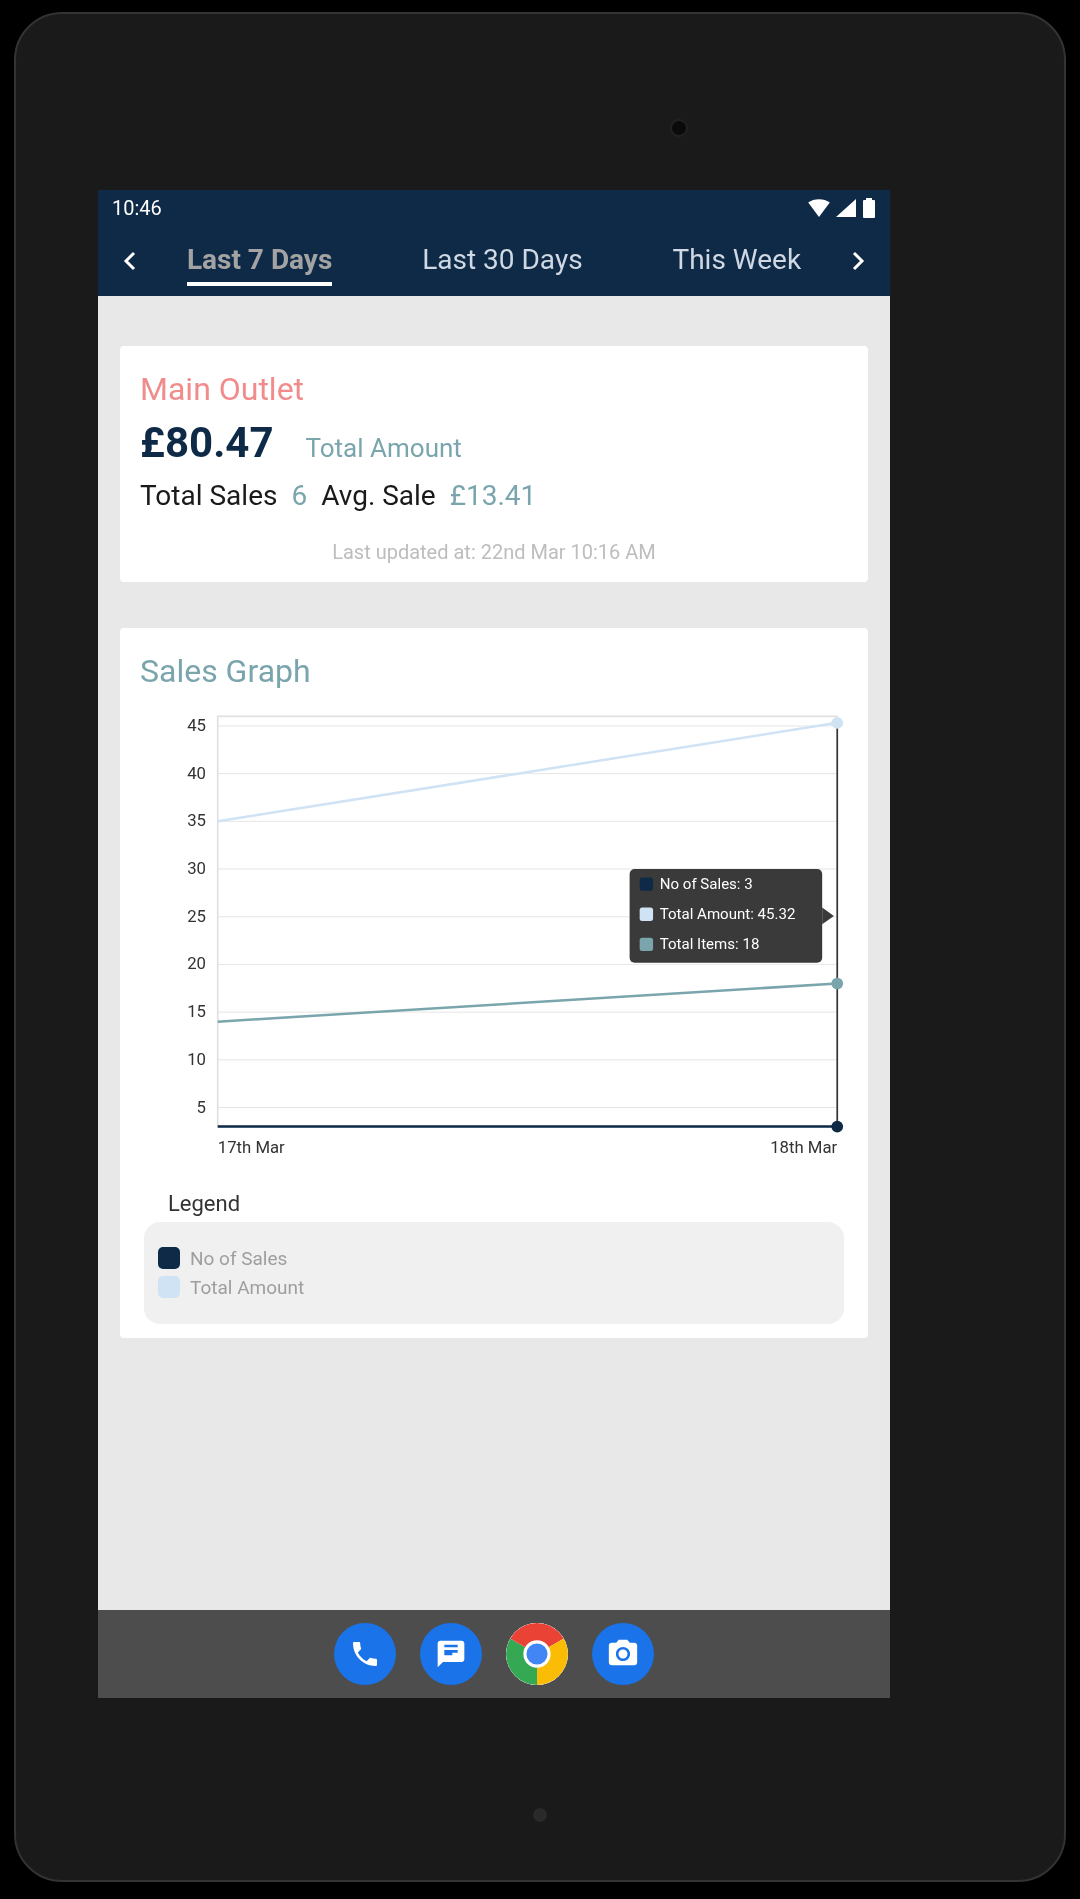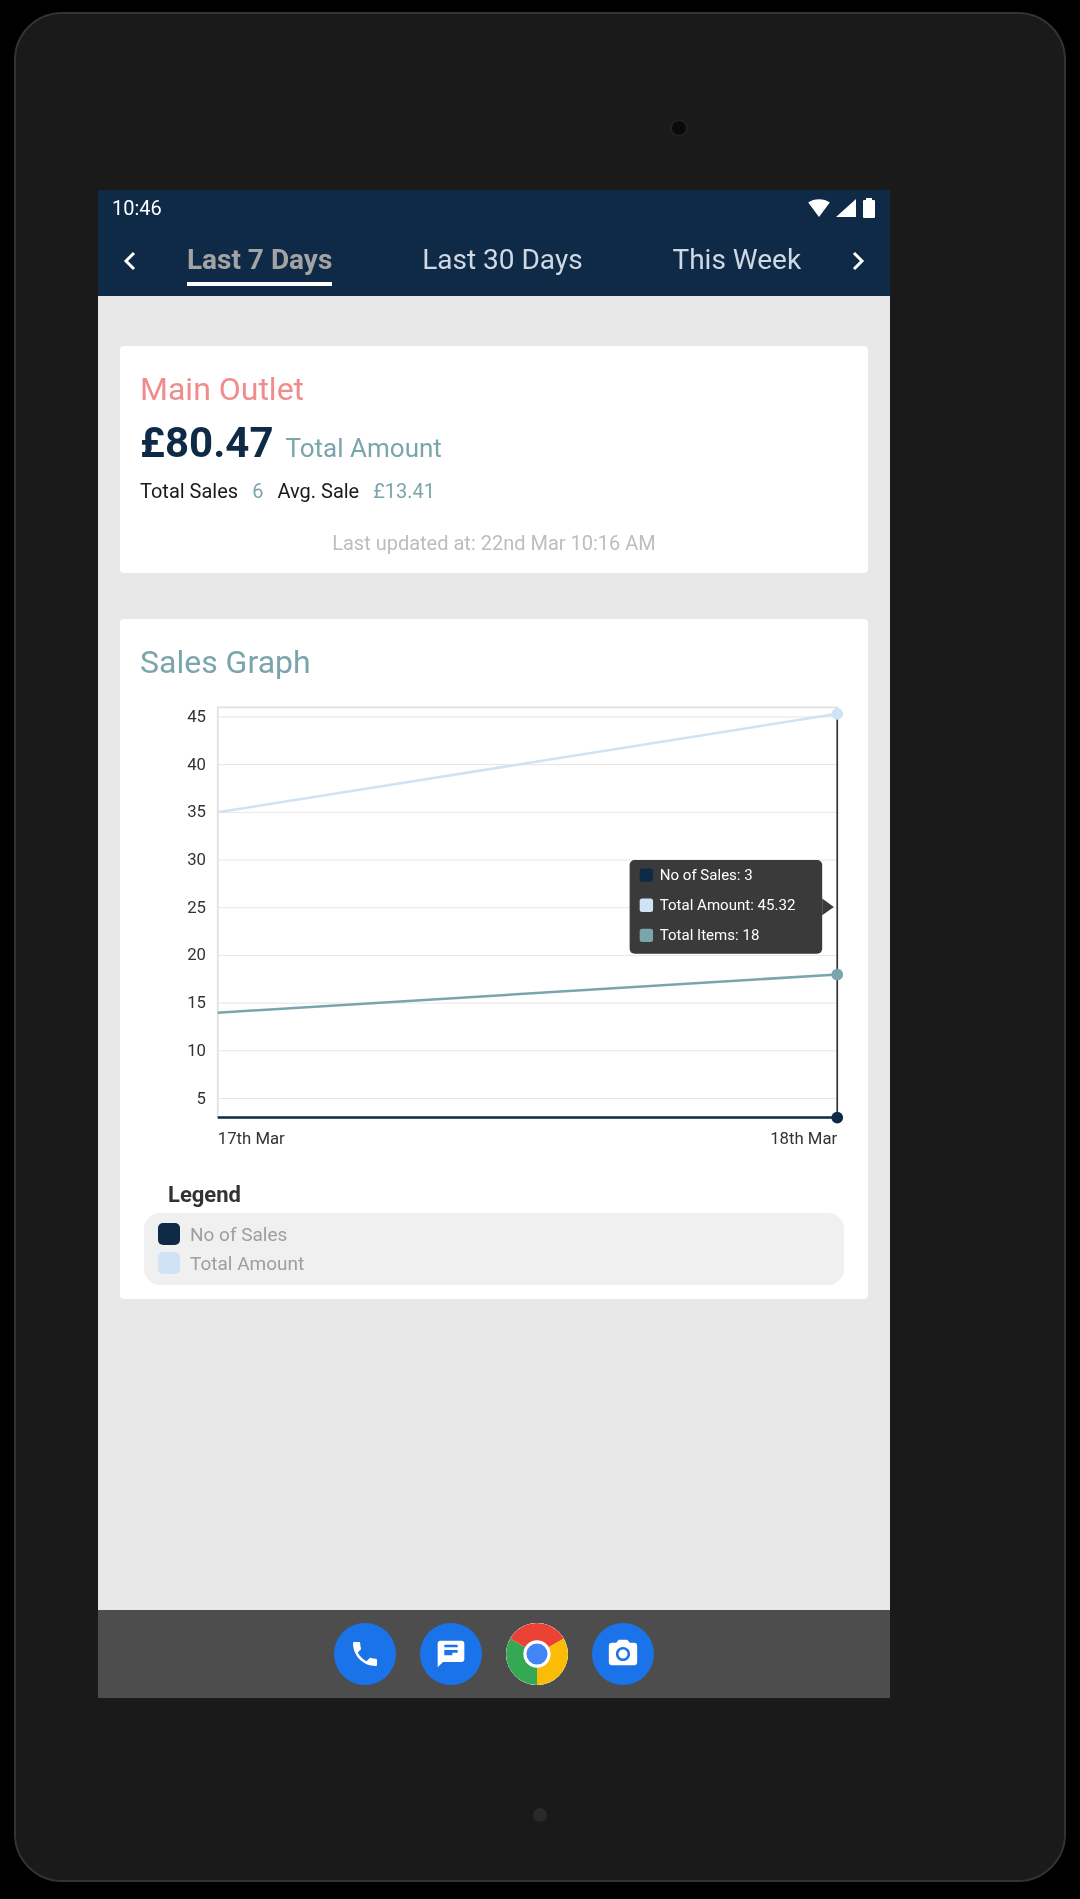--- a/index.html
+++ b/index.html
@@ -86,49 +86,49 @@
 
   
   .content { padding: 50px 22px 0; }
   .card {
     background: #fff;
     border-radius: 4px;
     padding: 24px 20px 18px;
     margin-bottom: 46px;
   }
   .outlet-name { color: #f08c8c; font-size: 32px; font-weight: 400; margin-bottom: 10px; }
-  .amount-row { display: flex; align-items: baseline; gap: 12px; margin-bottom: 12px; }
+  .amount-row { display: flex; align-items: baseline; gap: 32px; margin-bottom: 12px; }
   .amount { color: #0e2a47; font-size: 42px; font-weight: 700; }
   .amount-label { color: #7aa5ad; font-size: 26px; }
-  .stats-row { display: flex; align-items: baseline; gap: 14px; font-size: 20px; }
+  .stats-row { display: flex; align-items: baseline; gap: 14px; font-size: 28px; }
   .stats-row .lbl { color: #1a1a1a; }
   .stats-row .val-teal { color: #7aa5ad; }
   .updated { color: #bdbdbd; font-size: 20px; text-align: center; margin-top: 28px; }
 
   
   .chart-card { background: #fff; border-radius: 4px; padding: 24px 14px 14px; }
   .chart-title { color: #7aa5ad; font-size: 32px; margin-bottom: 18px; padding-left: 6px; }
   .chart-wrap { position: relative; }
   .chart-svg { display: block; width: 100%; }
 
   .ytick { font-size: 20px; fill: #333; }
   .xtick { font-size: 20px; fill: #333; }
   .grid { stroke: #e0e0e0; stroke-width: 1; }
   .axis-box { stroke: #e0e0e0; stroke-width: 2; fill: none; }
 
   .tooltip-box { fill: #3a3a3a; }
   .tooltip-text { font-size: 18px; fill: #fff; }
   .tooltip-sw { rx: 3; }
 
-  .legend-title { color: #333; font-size: 22px; font-weight: 700; margin: 14px 0 6px 34px; }
+  .legend-title { color: #333; font-size: 22px; font-weight: 400; margin: 14px 0 6px 34px; }
   .legend-box {
     background: #f0f0f0;
     border-radius: 16px;
     margin: 0 10px;
-    padding: 4px 14px;
+    padding: 19px 14px;
   }
   .legend-item {
     display: flex; align-items: center; gap: 10px;
     font-size: 19px; color: #9e9e9e; margin: 6px 0;
   }
   .legend-sw { width: 22px; height: 22px; border-radius: 5px; }
 
   
   .dock {
     position: absolute; bottom: 0; left: 0; right: 0;

